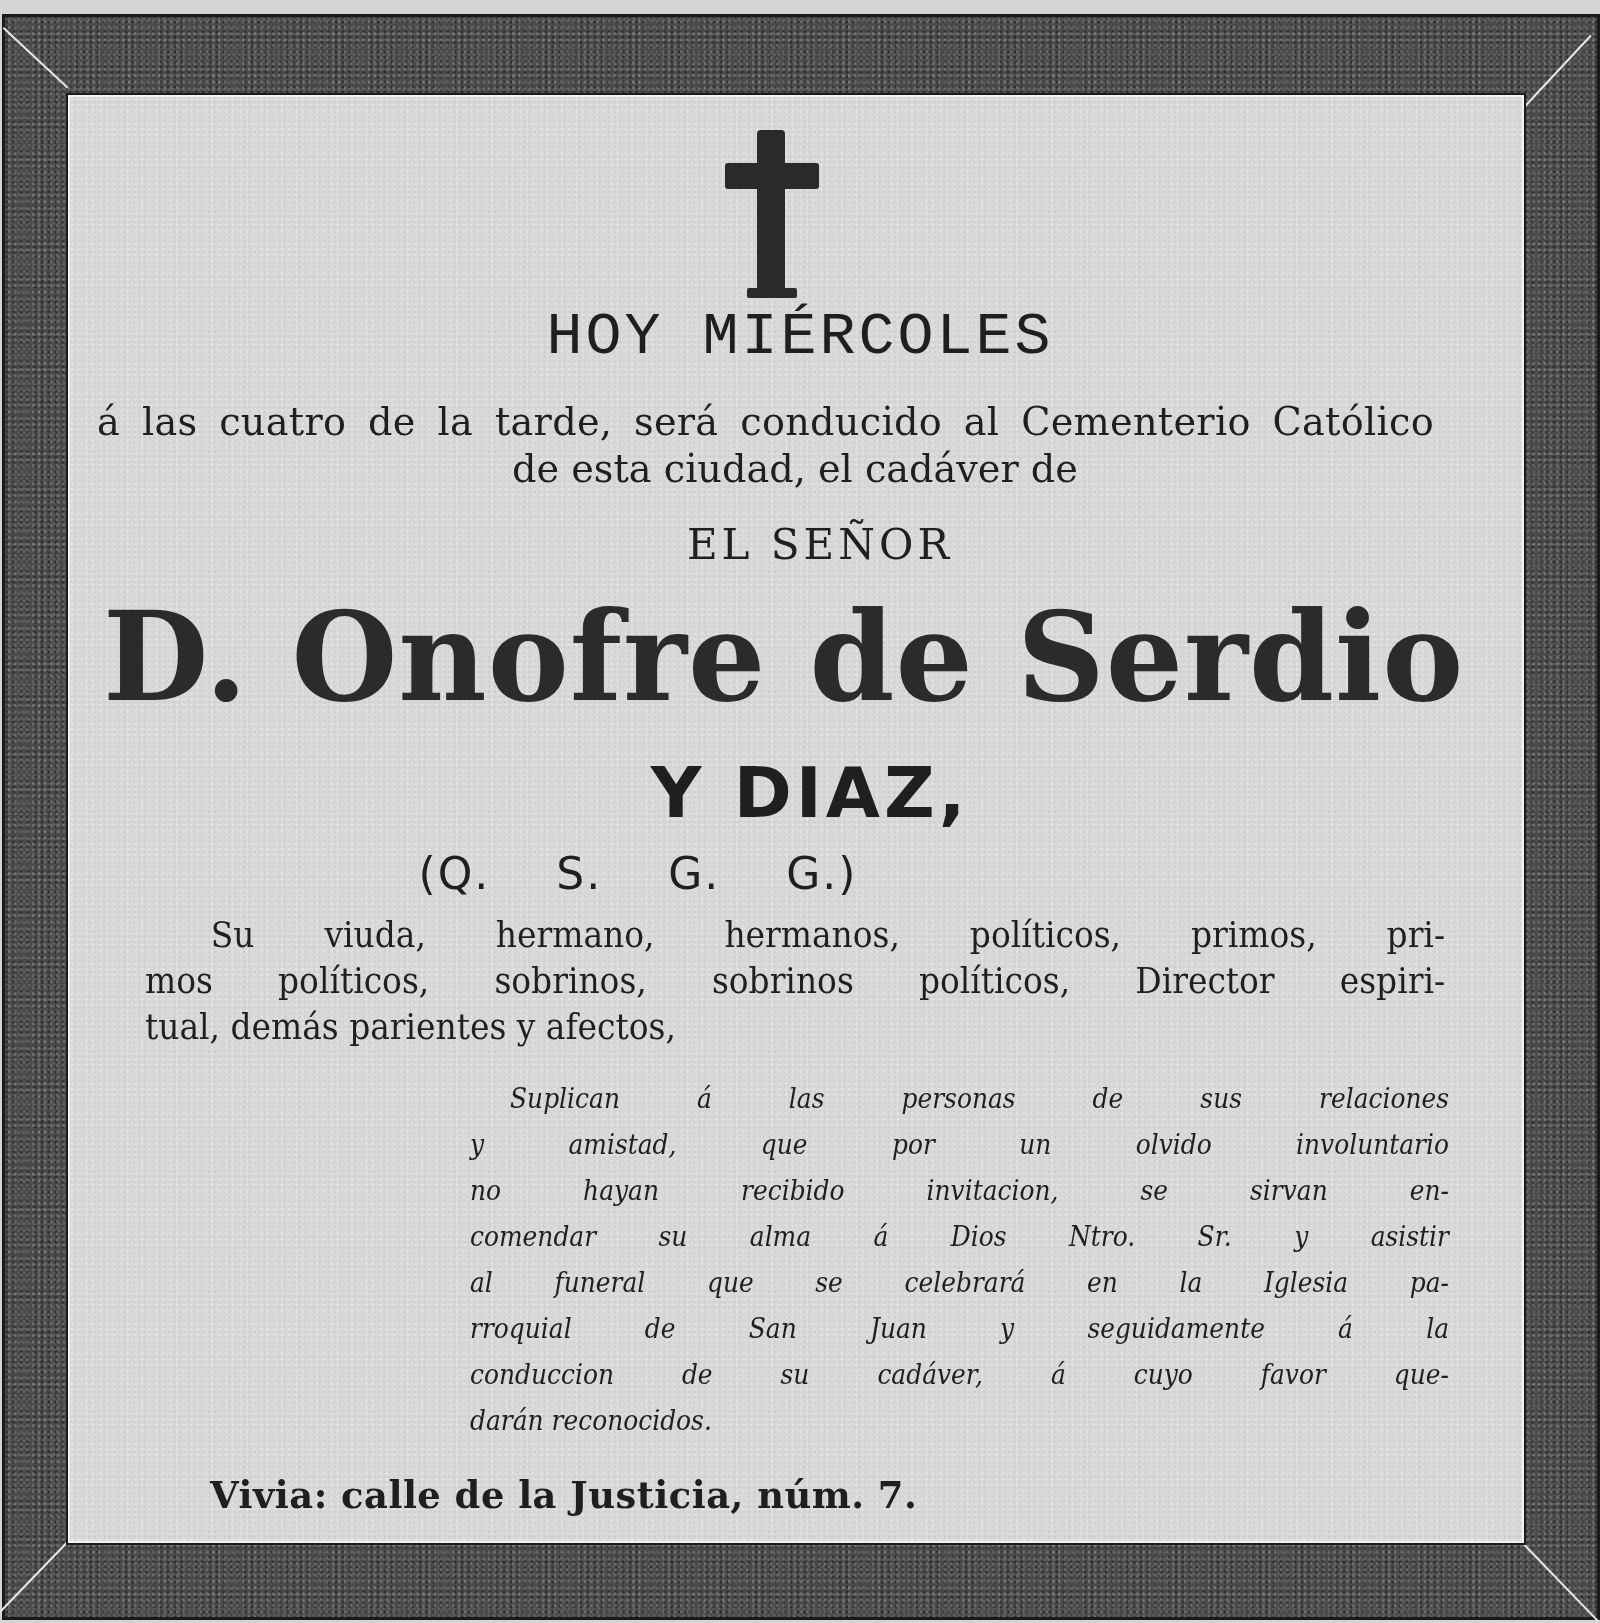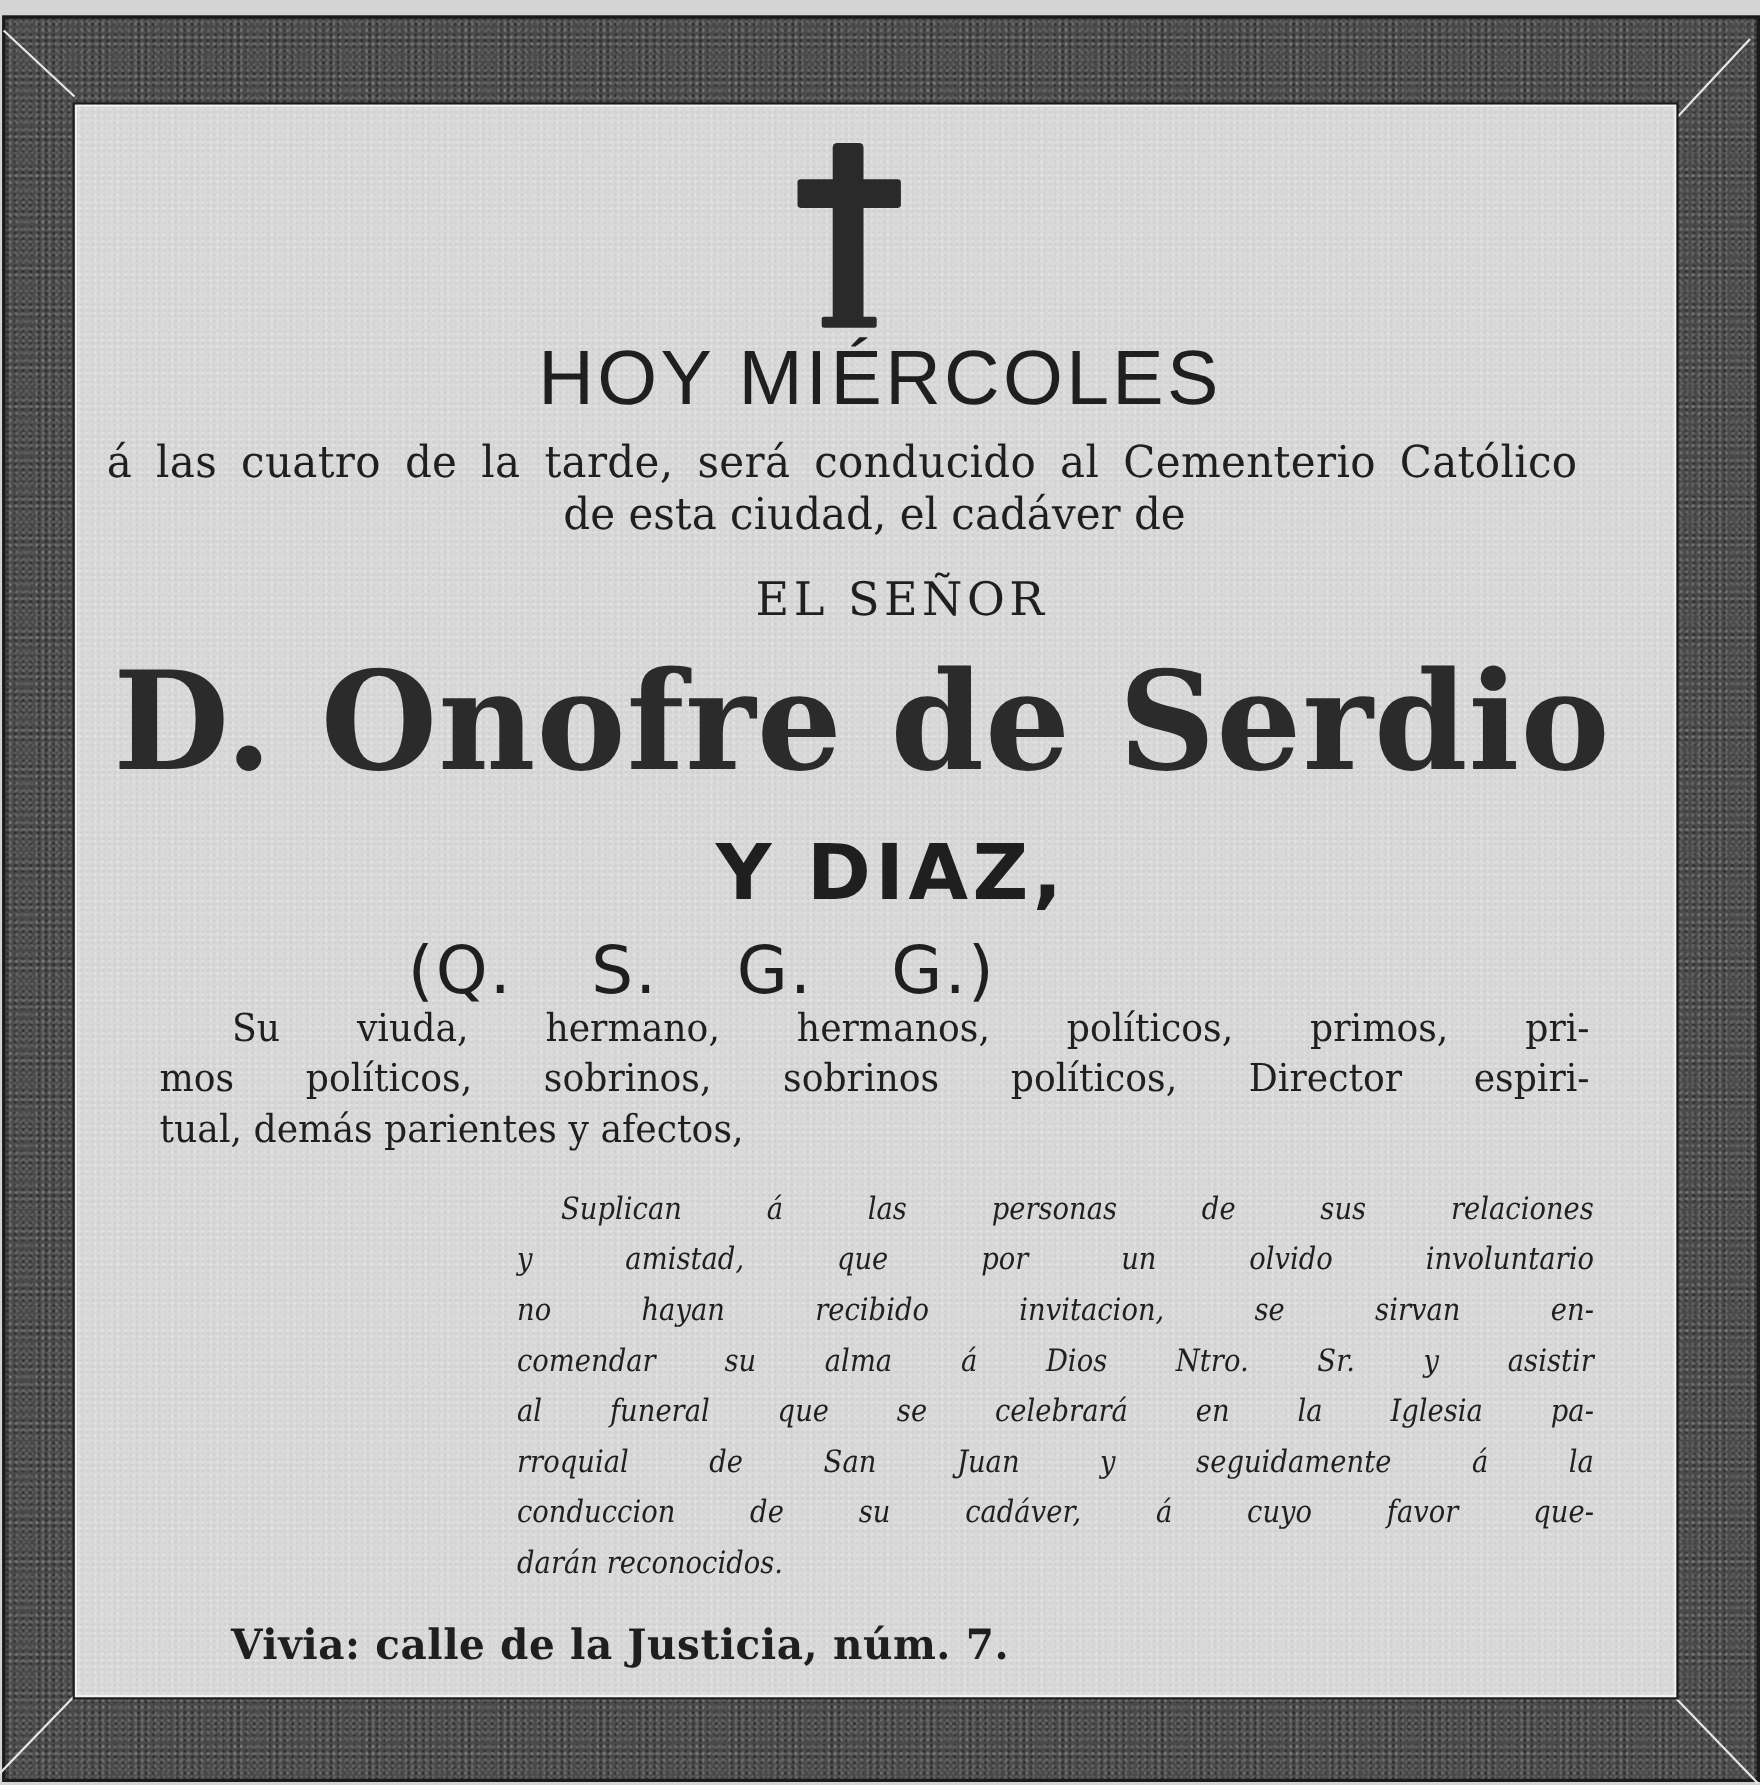--- a/index.html
+++ b/index.html
@@ -37,43 +37,43 @@
     .center { text-align: center; }
 
     
     .cross { position: absolute; left: 725px; top: 130px; width: 94px; height: 170px; }
     .cross .v { position: absolute; left: 32px; top: 0; width: 28px; height: 162px; background: #2a2a2a; border-radius: 4px 4px 0 0; }
     .cross .h { position: absolute; left: 0; top: 33px; width: 94px; height: 26px; background: #2a2a2a; border-radius: 3px; }
     .cross .base { position: absolute; left: 22px; top: 158px; width: 50px; height: 10px; background: #2a2a2a; border-radius: 2px; }
 
     .heading {
       left: 0; width: 1600px; top: 303px;
-      font-size: 70px; letter-spacing: 3px; font-weight: normal;
-      font-family: Liberation Sans, sans-serif;
+      font-size: 60px; letter-spacing: 3px; font-weight: normal;
+      font-family: Liberation Mono, monospace;
       transform: scaleX(1.0);
     }
     .line1 {
       left: 97px; width: 1400px; top: 398px; font-size: 40px;
       font-family: "DejaVu Serif", serif; text-align: justify; text-align-last: justify;
       letter-spacing: 0.3px; transform: scaleX(0.955); transform-origin: left;
     }
     .line2 { left: 0; width: 1590px; top: 445px; font-size: 40px; transform: scaleX(0.955); transform-origin: center; }
     .senor { left: 0; width: 1590px; top: 520px; font-size: 42px; letter-spacing: 4px; margin-left: 25px; }
     .name {
       left: 100px; width: 1395px; top: 584px; font-size: 124px; font-weight: bold;
       font-family: "DejaVu Serif", serif; color: #2b2b2b;
       text-align: center; letter-spacing: 1px;
       transform: scaleX(0.98); transform-origin: left;
     }
     .diaz {
       left: 0; width: 1620px; top: 752px; font-size: 70px; font-weight: bold;
       font-family: "DejaVu Sans", sans-serif; letter-spacing: 4px;
     }
     .qsgg {
-      left: 0; width: 1276px; top: 848px; font-size: 60px;
+      left: 0; width: 1276px; top: 848px; font-size: 44px;
       font-family: "DejaVu Sans", sans-serif; word-spacing: 50px; letter-spacing: 2px;
     }
     .para {
       position: absolute; left: 145px; width: 1300px; top: 912px;
       font-size: 35px; line-height: 46px;
     }
     .para .pl { display: block; white-space: nowrap; text-align: justify; text-align-last: justify; transform: scaleX(0.94); transform-origin: left; width: 1383px; }
     .para .pl.first { padding-left: 70px; width: 1313px; }
     .para .pl.last { text-align-last: left; }
     .italic {

